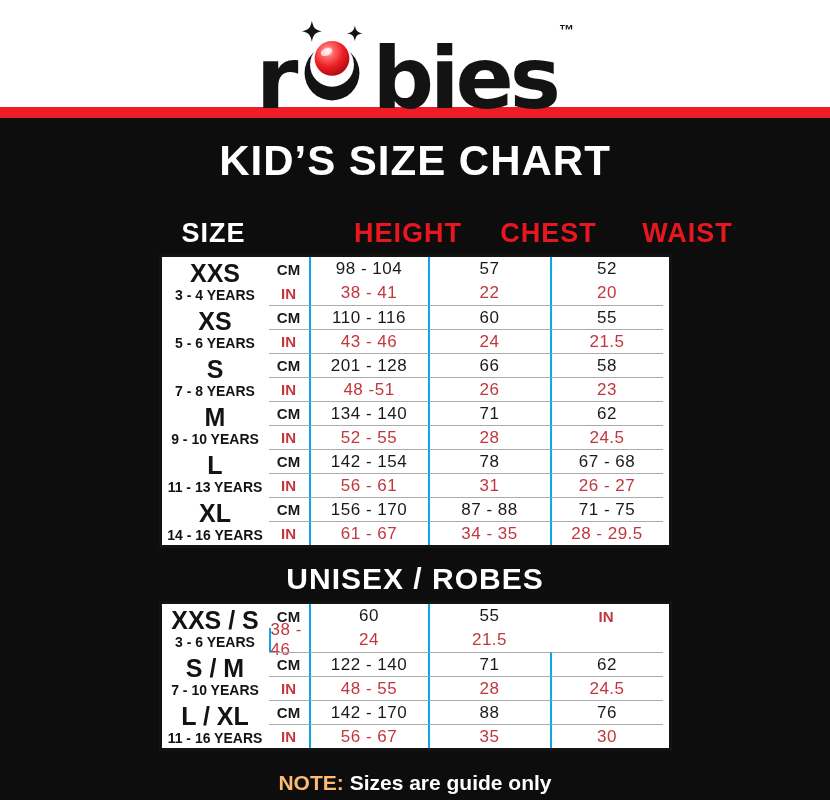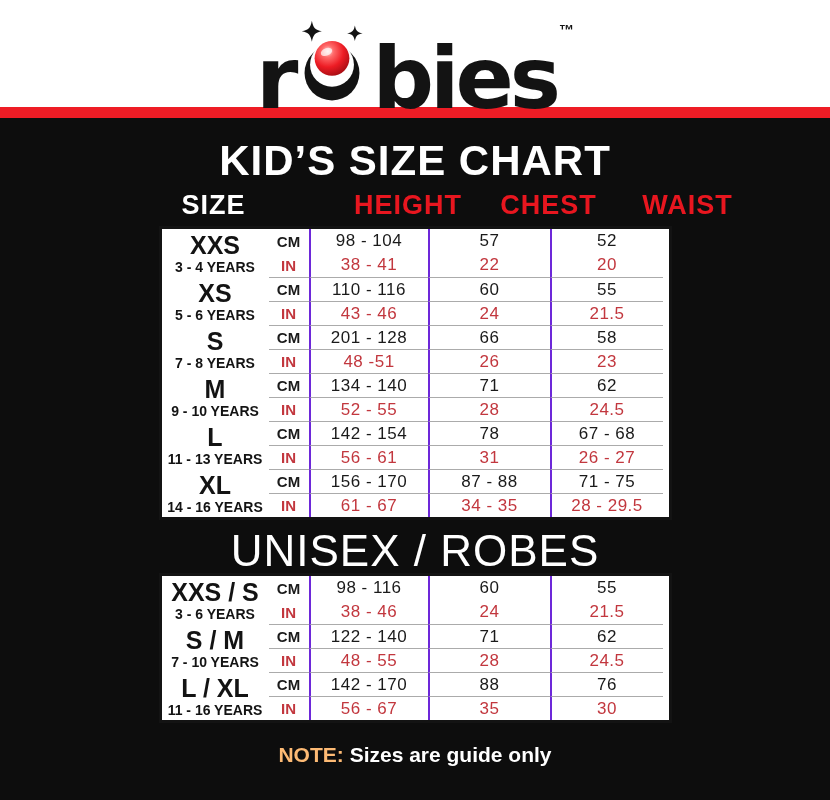--- a/index.html
+++ b/index.html
@@ -32,21 +32,21 @@
   }
 
   
   .grid-cols {
     width: 513px; margin: 0 auto;
     display: grid;
     grid-template-columns: 110px 40px 119px 122px 116px;
   }
 
   
-  .cols-header { margin-top: 4px; height: 34px; align-items: center; gap: 20px; }
+  .cols-header { margin-top: 32px; height: 34px; align-items: center; gap: 20px; }
   .cols-header .h { text-align: center; font-weight: 800; font-size: 27px; letter-spacing: 1px; }
   .h-size  { color: #ffffff; }
   .h-red   { color: #e8161f; }
 
   
   .size-table {
     width: 513px; margin: 4px auto 0 auto;
     background: #ffffff; border: 3px solid #131313;
   }
   .group {
@@ -55,27 +55,27 @@
     grid-auto-rows: 24px;
   }
   .cell { display: flex; align-items: center; justify-content: center; }
   .label { grid-row: span 2; flex-direction: column; line-height: 1; padding-top: 1px; }
   .size-name  { font-weight: 800; font-size: 25px; color: #131313; letter-spacing: 0; }
   .years-name { font-weight: 700; font-size: 14px; color: #131313; margin-top: 2px; letter-spacing: 0; }
   .unit { font-weight: 700; font-size: 15px; }
   .val  { font-size: 17px; letter-spacing: 0.5px; }
   .cm .txt, .cm { color: #1a1a1a; }
   .in { color: #c2373e; }
-  .vline { border-left: 2px solid #6d28d9; }
+  .vline { border-left: 2px solid #0ea5e9; }
   .group + .group .cell:not(.label) { border-top: 1px solid #ababab; }
 
   
   .unisex-title {
-    color: #ffffff; text-align: center; font-weight: 400;
-    font-size: 44px; line-height: 44px; letter-spacing: 1px; margin-top: 9px;
+    color: #ffffff; text-align: center; font-weight: 700;
+    font-size: 30px; line-height: 44px; letter-spacing: 1px; margin-top: 9px;
   }
   .unisex-table { margin-top: 0; }
 
   
   .note { text-align: center; margin-top: 20px; font-size: 21px; font-weight: 700; }
   .note-label { color: #fdba74; }
   .note-text  { color: #ffffff; }
 </style>
 </head>
 <body>
@@ -220,21 +220,20 @@
     <h2 class="unisex-title">UNISEX / ROBES</h2>
 
     <section class="size-table unisex-table">
 
       <div class="group">
         <div class="cell label">
           <span class="size-name">XXS / S</span>
           <span class="years-name">3 - 6 YEARS</span>
         </div>
         <div class="cell unit cm">CM</div>
-        <div class="cell val cm vline">98 - 116</div>
         <div class="cell val cm vline">60</div>
         <div class="cell val cm vline">55</div>
         <div class="cell unit in">IN</div>
         <div class="cell val in vline">38 - 46</div>
         <div class="cell val in vline">24</div>
         <div class="cell val in vline">21.5</div>
       </div>
 
       <div class="group">
         <div class="cell label">

